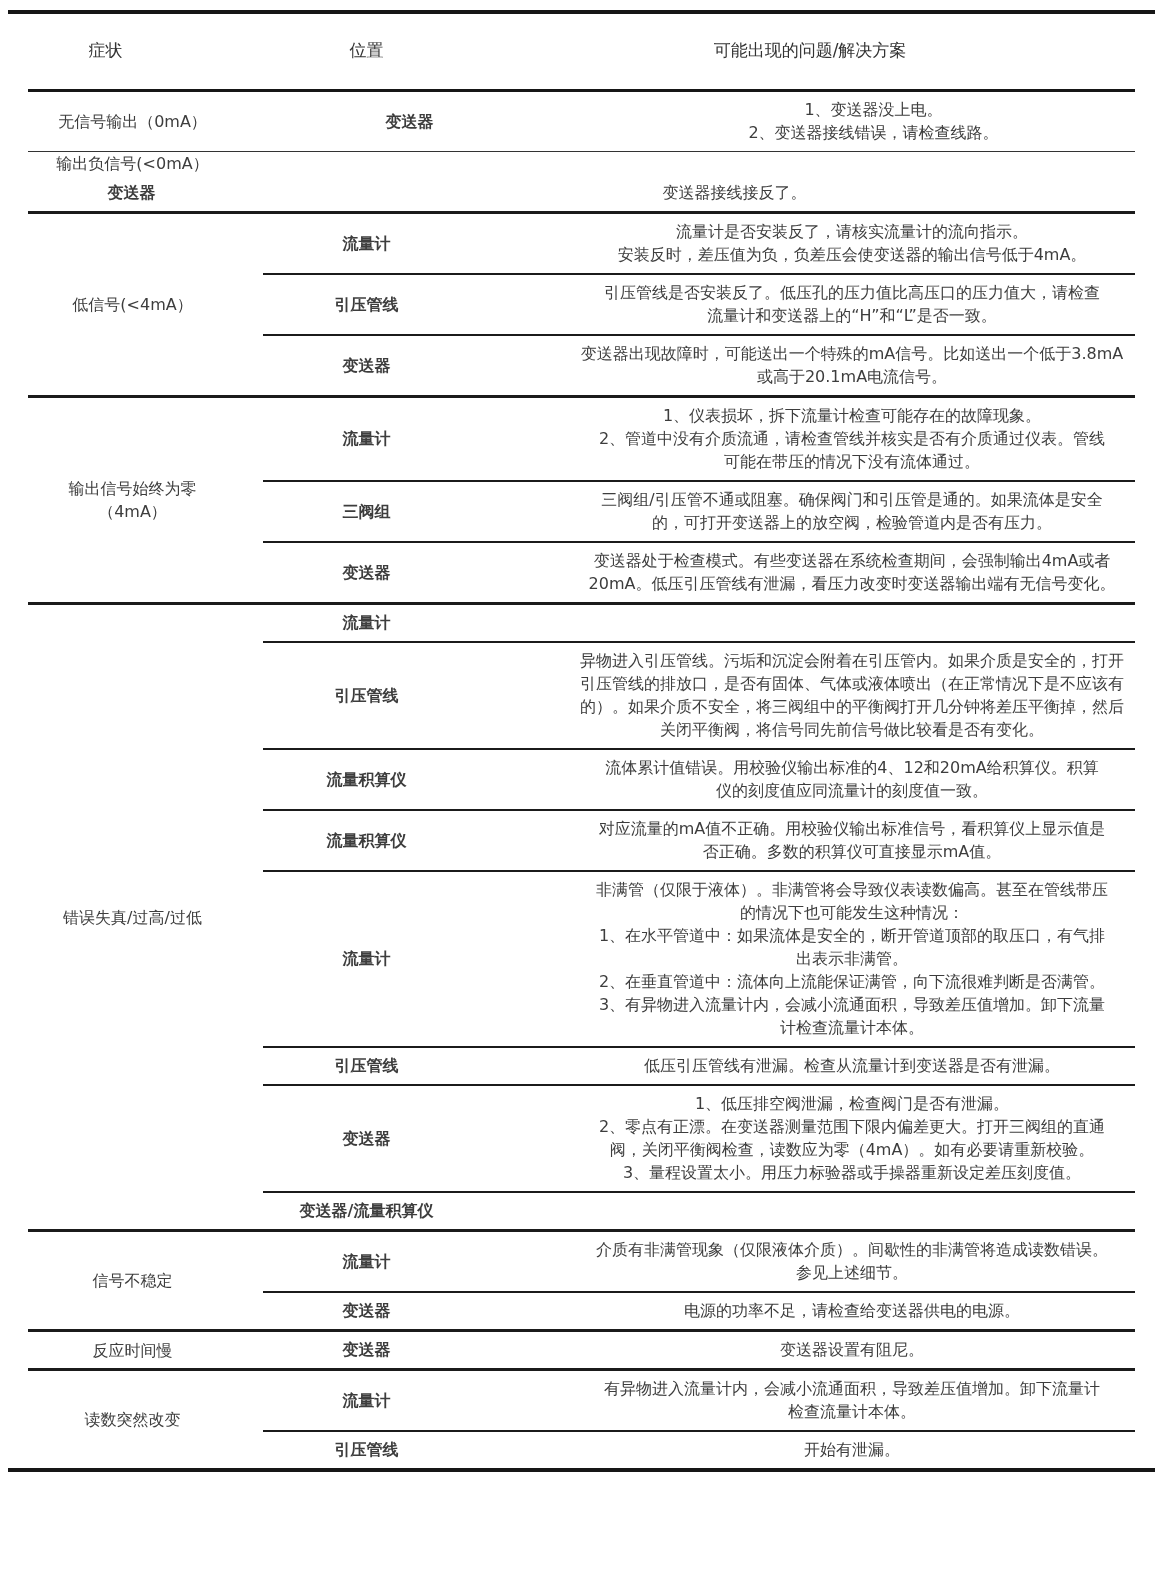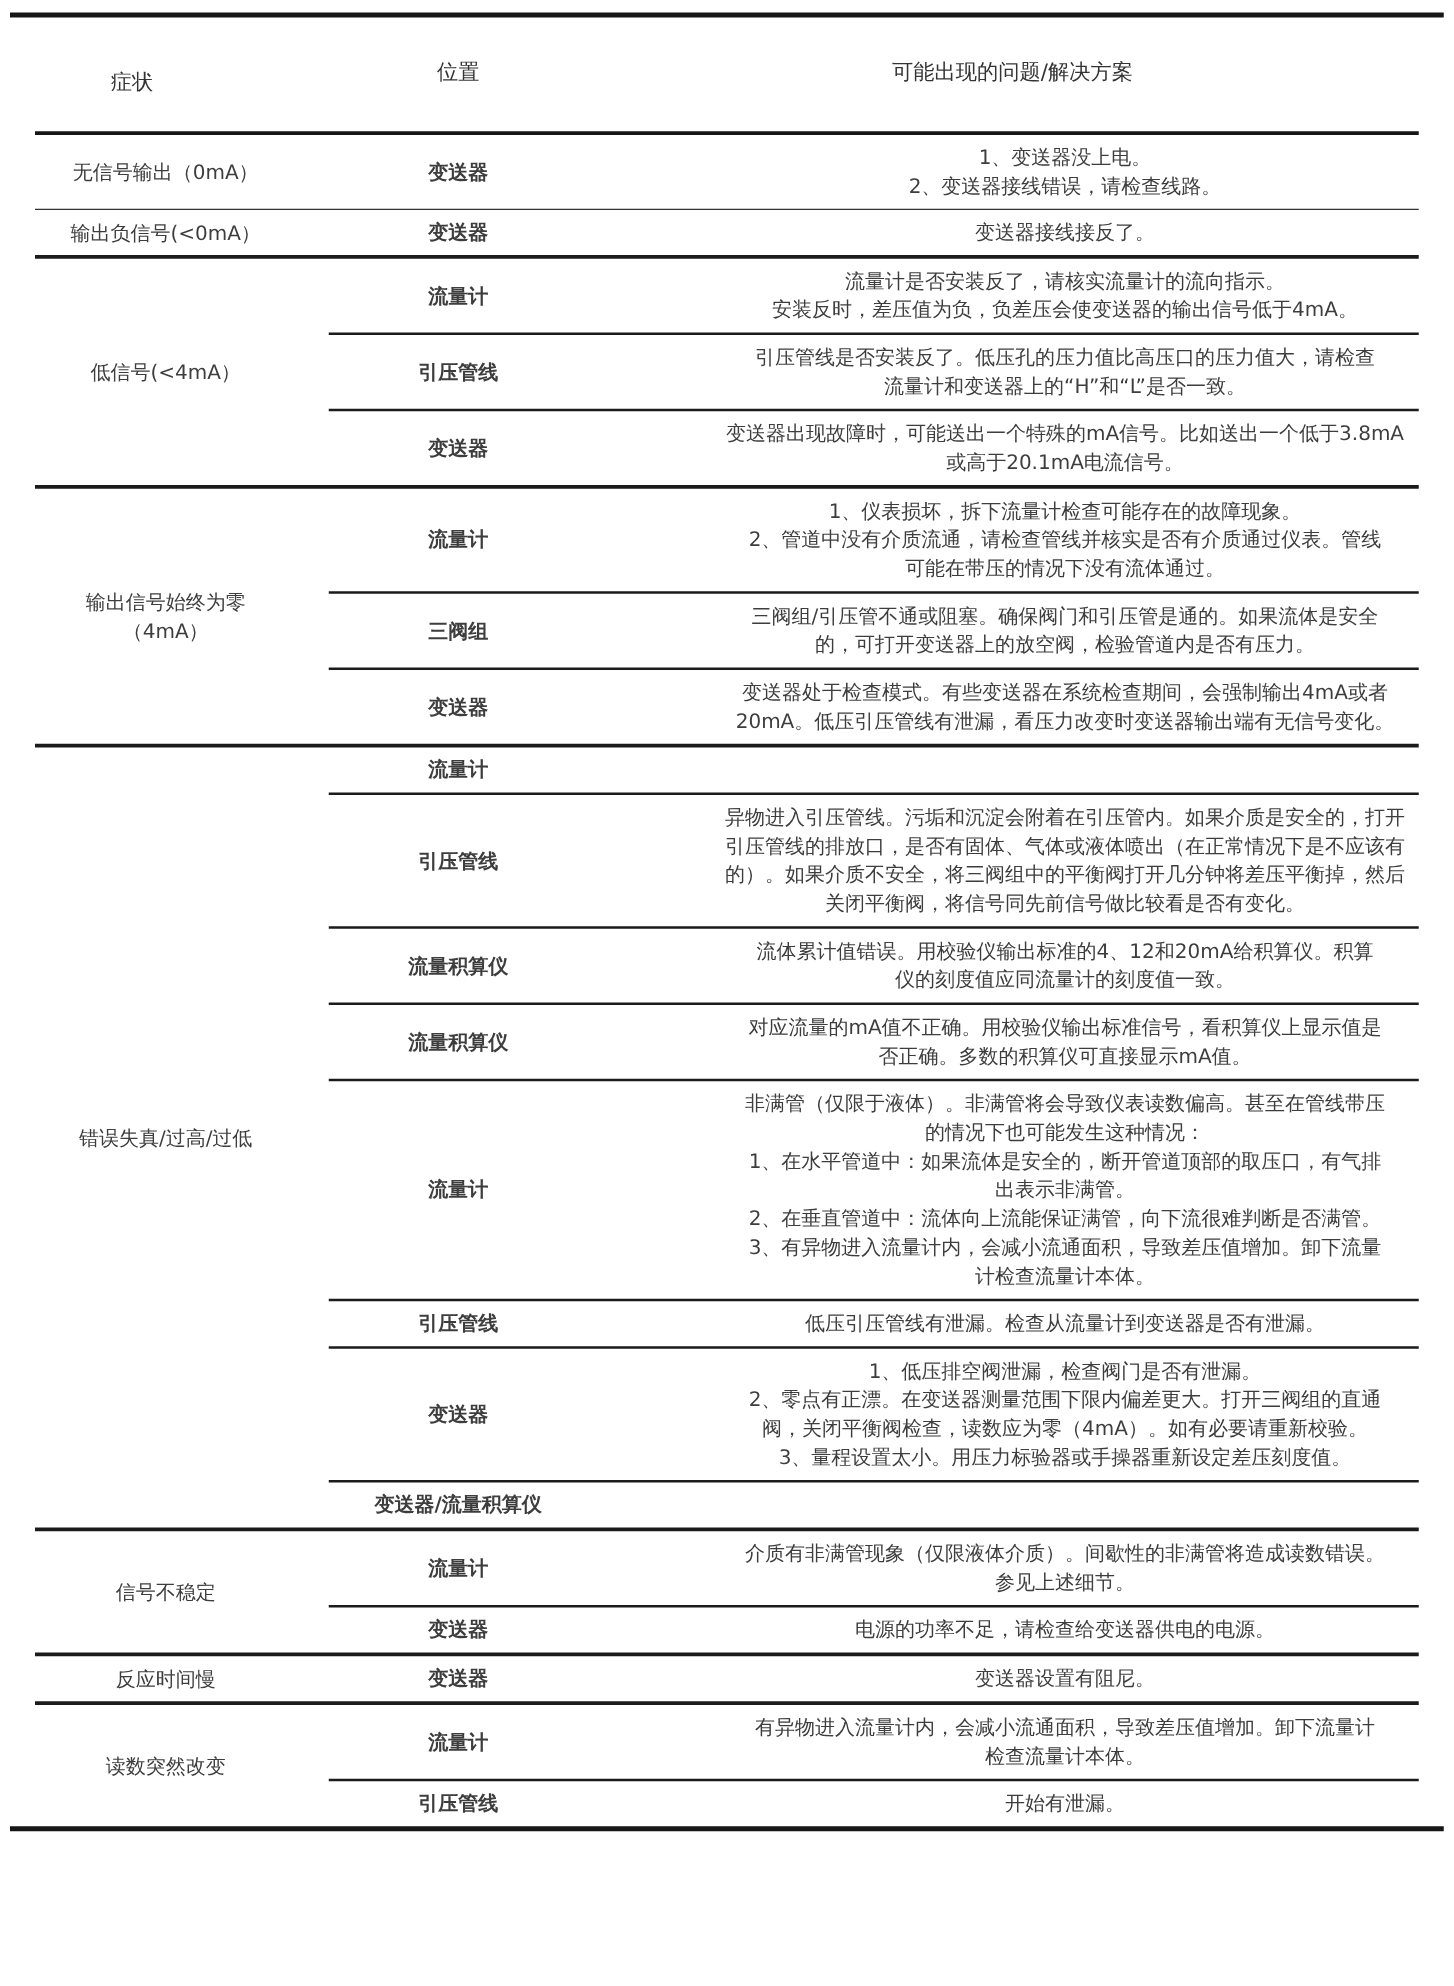--- a/index.html
+++ b/index.html
@@ -30,42 +30,41 @@
     font-size: 17px;
     line-height: 24px;
     color: #333;
   }
   .hdr .h-sym {
     width: 235px;
     flex-shrink: 0;
     text-align: center;
     padding-right: 80px;
     box-sizing: border-box;
-    margin-top: 16px;
   }
   .hdr .h-loc {
     width: 302px;
     flex-shrink: 0;
     text-align: center;
     padding-right: 95px;
     box-sizing: border-box;
   }
   .hdr .h-sol {
     flex: 1;
     text-align: center;
     padding-right: 80px;
     box-sizing: border-box;
   }
   
   .group {
     display: flex;
     border-top: 3px solid #1b1b1b;
   }
-  .group.first { border-top: none; }
-  .group.thin { border-top: 1px solid #333; }
+  .group.first { border-top: none; gap: 43px; }
+  .group.thin { border-top: 1px solid #333; flex-direction: column; }
   .sym {
     width: 235px;
     flex-shrink: 0;
     display: flex;
     align-items: center;
     justify-content: center;
     text-align: center;
     padding-right: 26px;
     box-sizing: border-box;
     font-size: 16px;

